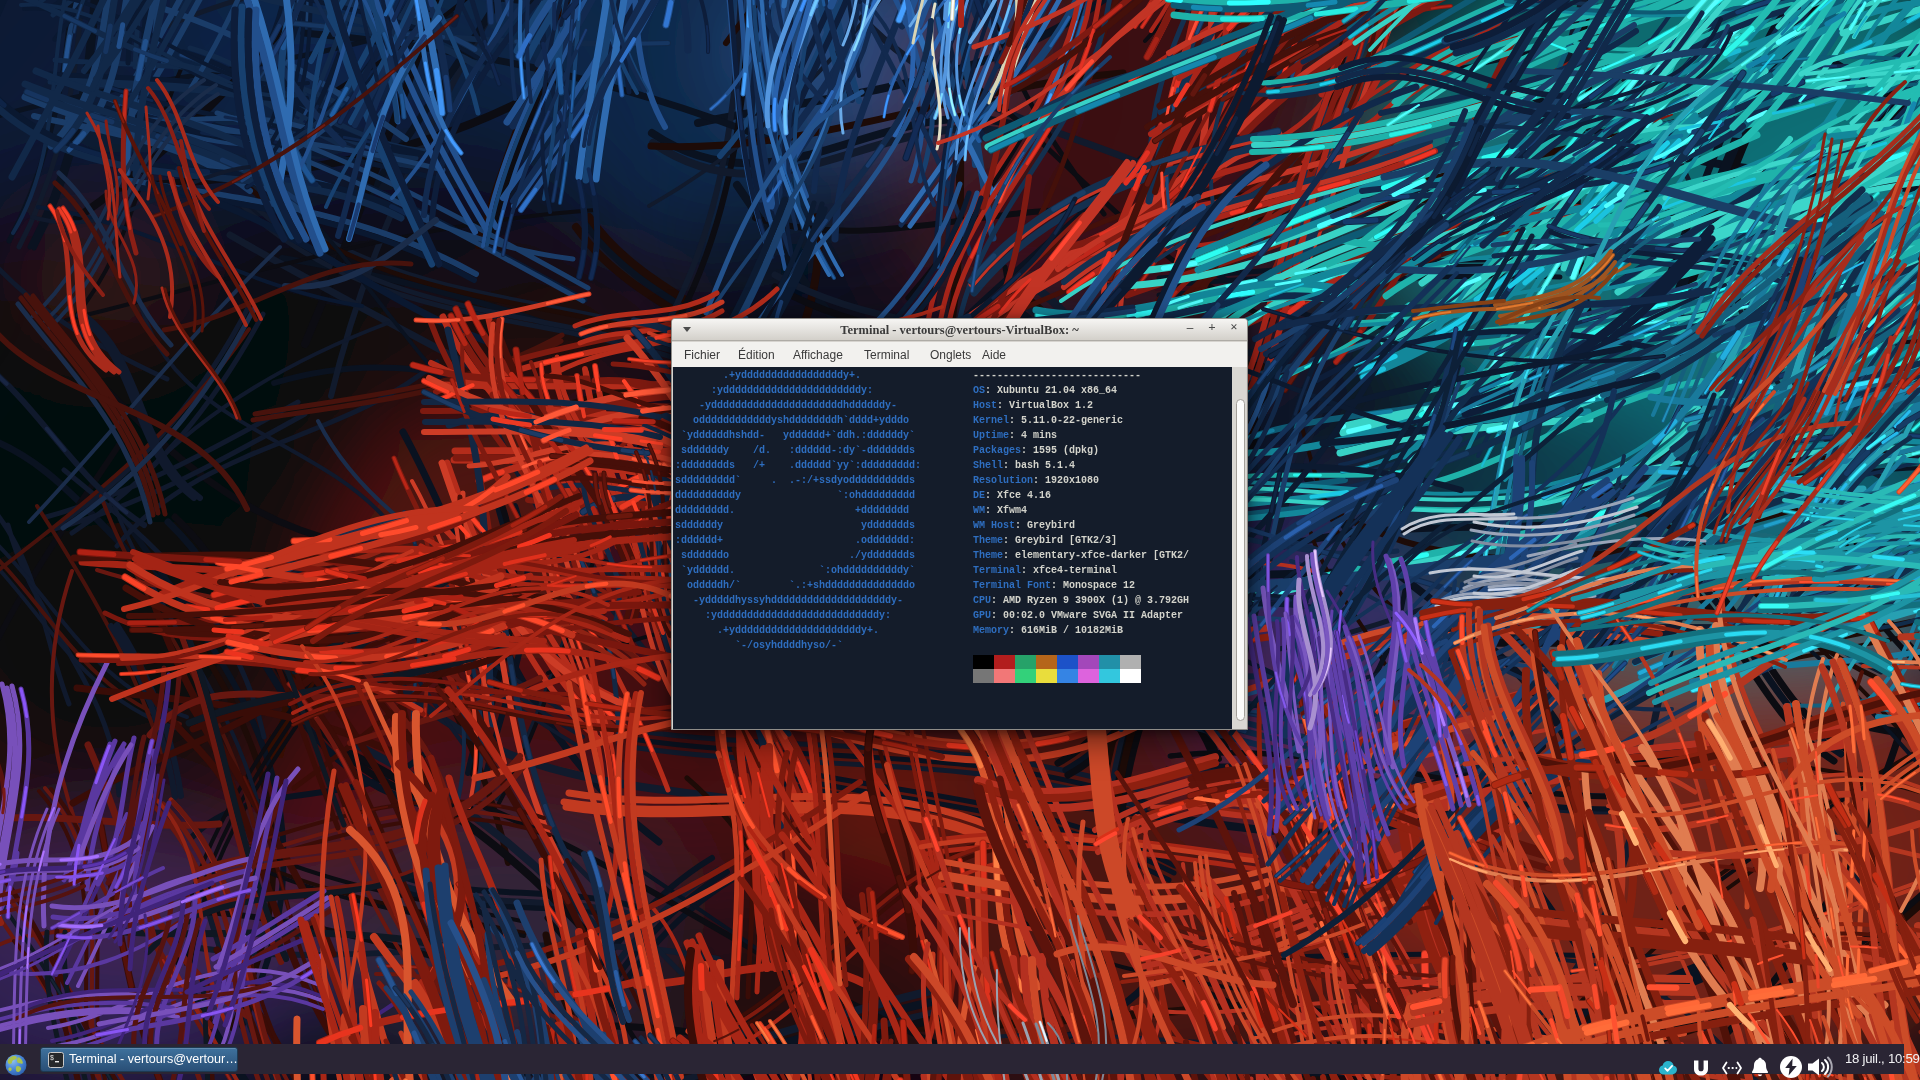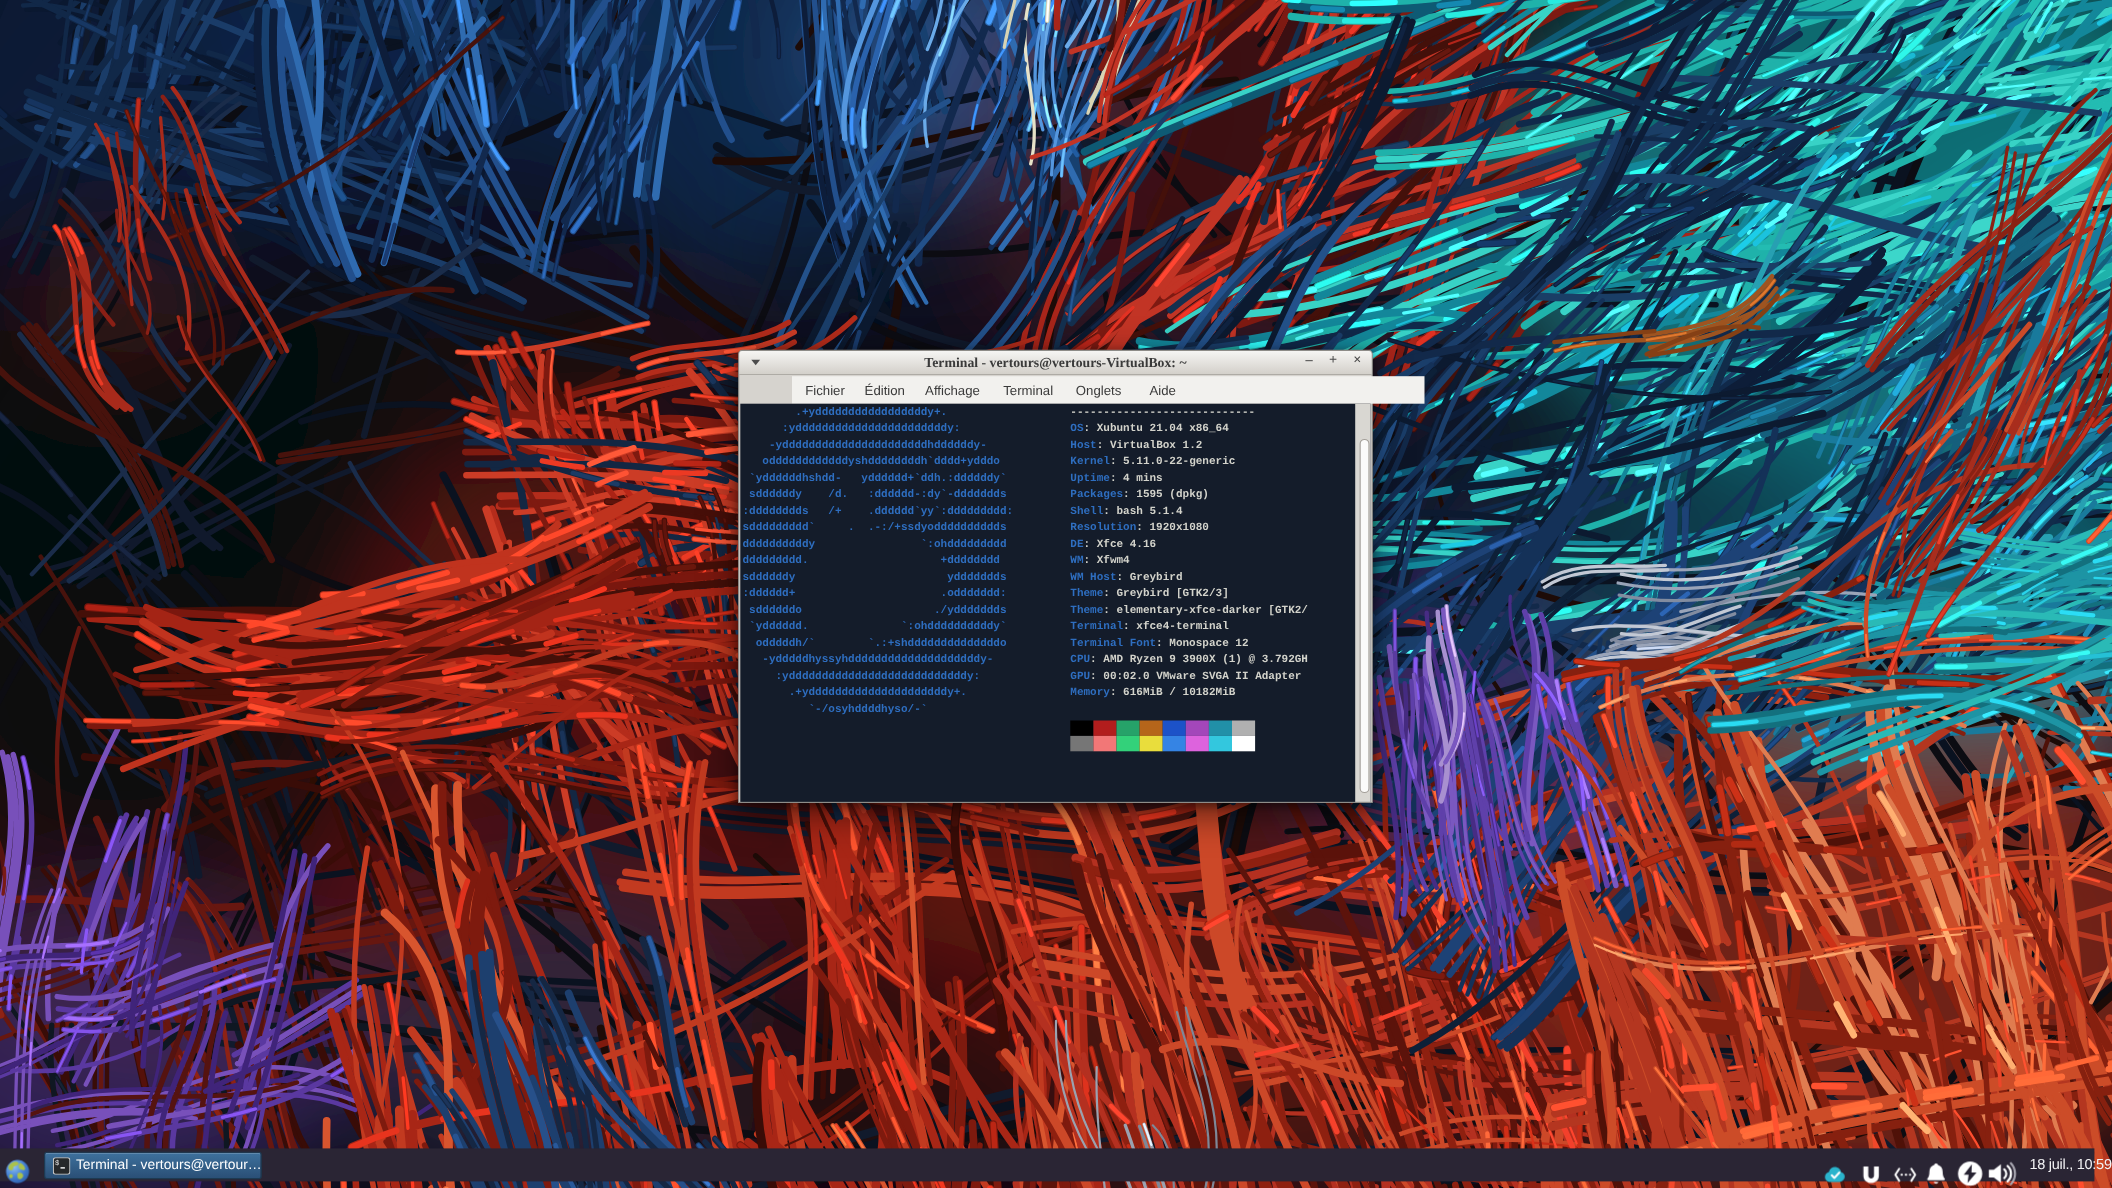--- a/index.html
+++ b/index.html
@@ -12,21 +12,21 @@
 
 #win { position:absolute; left:671px; top:318px; width:577px; height:412px;
   border:1px solid #8e8c88; border-radius:4px 4px 0 0; box-shadow:0 10px 34px rgba(0,0,0,.55), 0 2px 8px rgba(0,0,0,.4);
   background:#d6d3ce; }
 #titlebar { position:absolute; left:0; top:0; width:575px; height:22px;
   background:linear-gradient(#f6f5f3,#d3d0ca); border-bottom:1px solid #aeaba5; border-radius:3px 3px 0 0;
   color:#3c3c3c;font-family:Liberation Serif, serif; }
 #titlebar .tt { position:absolute; left:0; right:0; top:3.5px; text-align:center; font-size:12.5px; font-weight:bold; color:#3a3a3a;}
 #titlebar .arr { position:absolute; left:11px; top:8px; width:0; height:0; border:4.5px solid transparent; border-top:5.5px solid #4c4c4c; }
 .wbtn { position:absolute; top:0px; font-size:13px; color:#4a4a4a; font-weight:bold; width:20px; text-align:center;}
-#menubar { position:absolute; left:0; top:23px; width:575px; height:25px; background:#f2f1ee; font-size:12px; color:#3a3a3a;margin-left:48px;}
+#menubar { position:absolute; left:0; top:23px; width:575px; height:25px; background:#f2f1ee; font-size:12px; color:#3a3a3a;}
 #menubar span { position:absolute; top:6px; }
 #term { position:absolute; left:1px; top:48px; width:573px; height:362px; background:#141c2a; overflow:hidden;}
 #term pre { position:absolute; font-family:"Liberation Mono", monospace; font-size:10px; line-height:15px; font-weight:bold; }
 #art { left:2px; top:1px; color:#2e6ec0; }
 #info { left:300px; top:1px; color:#2e6ec0; }
 #info .w { color:#d3d3cb; font-weight:bold; }
 #info .k { color:#2e6ec0; }
 #pal { position:absolute; left:300px; top:288px; width:168px; line-height:0; font-size:0;}
 #pal i { display:inline-block; width:21px; height:14px; }
 #prompt { left:2px; top:345px;margin-top:38px; }
@@ -1107,21 +1107,21 @@
     <div class="wbtn" style="left:508px">–</div>
     <div class="wbtn" style="left:530px">+</div>
     <div class="wbtn" style="left:552px">×</div>
   </div>
   <div id="menubar">
     <span style="left:12px">Fichier</span>
     <span style="left:66px">Édition</span>
     <span style="left:121px">Affichage</span>
     <span style="left:192px">Terminal</span>
     <span style="left:258px">Onglets</span>
-    <span style="left:325px">Aide</span>
+    <span style="left:310px">Aide</span>
   </div>
   <div id="term">
     <pre id="art">        .+ydddddddddddddddddy+.
       :ydddddddddddddddddddddddy:
     -yddddddddddddddddddddddhddddddy-
    oddddddddddddyshddddddddh`dddd+ydddo
  `yddddddhshdd-   ydddddd+`ddh.:ddddddy`
  sddddddy    /d.   :dddddd-:dy`-ddddddds
 :dddddddds   /+    .dddddd`yy`:ddddddddd:
 sddddddddd`     .  .-:/+ssdyodddddddddds

